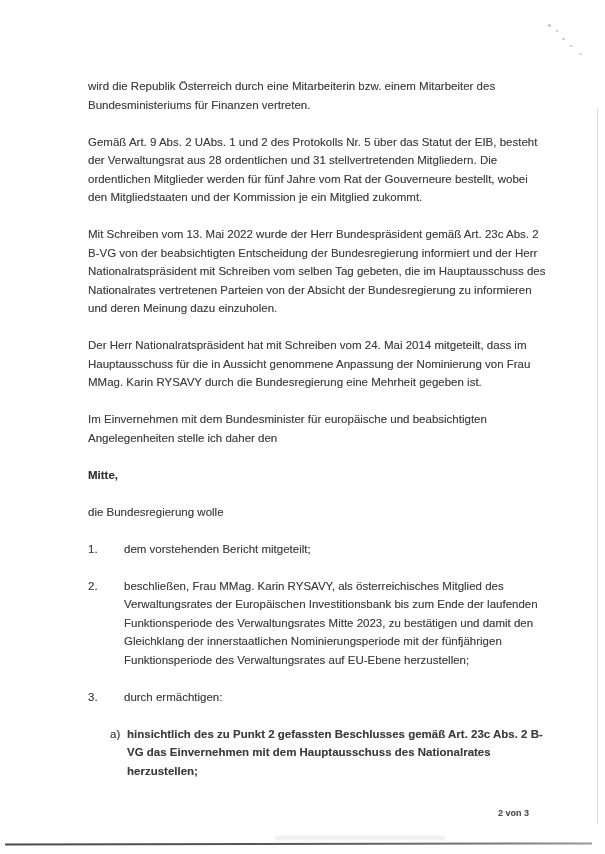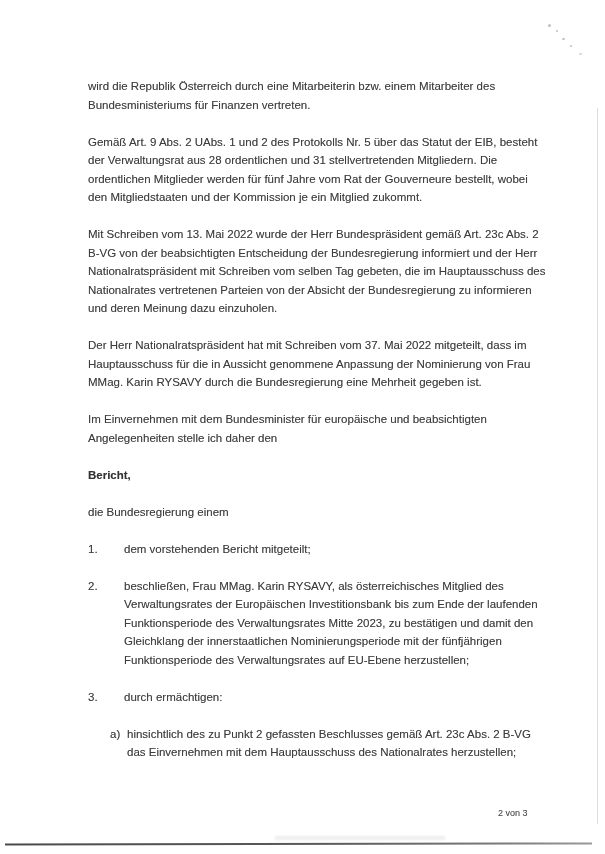--- a/index.html
+++ b/index.html
@@ -36,28 +36,29 @@
     flex: 1;
   }
   .sub-item {
     display: flex;
     margin-left: 22px;
     margin-bottom: 18.5px;
   }
   .sub-item .sub-label {
     flex: 0 0 17px;
   }
-  .sub-item .li-text { flex: 1; }
+  .sub-item .li-text { flex: 1; font-weight: bold; }
   .footer-pagenum {
     position: absolute;
     top: 808px;
     left: 498px;
     font-size: 9px;
     color: #4f4f4f;
     text-shadow: 0 0 0.5px rgba(80,80,80,0.4);
+    font-weight: bold;
   }
   
   .edge-right {
     position: absolute;
     left: 597px; top: 108px;
     width: 1px; height: 716px;
     background: #dcdcdc;
   }
   .edge-bottom {
     position: absolute;
@@ -97,27 +98,27 @@
   <span class="speck s5"></span>
 
   <div class="content">
 
     <p>wird die Republik Österreich durch eine Mitarbeiterin bzw. einem Mitarbeiter des Bundesministeriums für Finanzen vertreten.</p>
 
     <p>Gemäß Art. 9 Abs. 2 UAbs. 1 und 2 des Protokolls Nr. 5 über das Statut der EIB, besteht der Verwaltungsrat aus 28 ordentlichen und 31 stellvertretenden Mitgliedern. Die ordentlichen Mitglieder werden für fünf Jahre vom Rat der Gouverneure bestellt, wobei den Mitgliedstaaten und der Kommission je ein Mitglied zukommt.</p>
 
     <p>Mit Schreiben vom 13. Mai 2022 wurde der Herr Bundespräsident gemäß Art. 23c Abs. 2 B-VG von der beabsichtigten Entscheidung der Bundesregierung informiert und der Herr Nationalratspräsident mit Schreiben vom selben Tag gebeten, die im Hauptausschuss des Nationalrates vertretenen Parteien von der Absicht der Bundesregierung zu informieren und deren Meinung dazu einzuholen.</p>
 
-    <p>Der Herr Nationalratspräsident hat mit Schreiben vom 37. Mai 2022 mitgeteilt, dass im Hauptausschuss für die in Aussicht genommene Anpassung der Nominierung von Frau MMag. Karin RYSAVY durch die Bundesregierung eine Mehrheit gegeben ist.</p>
+    <p>Der Herr Nationalratspräsident hat mit Schreiben vom 24. Mai 2014 mitgeteilt, dass im Hauptausschuss für die in Aussicht genommene Anpassung der Nominierung von Frau MMag. Karin RYSAVY durch die Bundesregierung eine Mehrheit gegeben ist.</p>
 
     <p>Im Einvernehmen mit dem Bundesminister für europäische und beabsichtigten Angelegenheiten stelle ich daher den</p>
 
-    <p class="antrag">Bericht,</p>
+    <p class="antrag">Mitte,</p>
 
-    <p>die Bundesregierung einem</p>
+    <p>die Bundesregierung wolle</p>
 
     <div class="list-item">
       <span class="num">1.</span>
       <div class="li-text">dem vorstehenden Bericht mitgeteilt;</div>
     </div>
 
     <div class="list-item">
       <span class="num">2.</span>
       <div class="li-text">beschließen, Frau MMag. Karin RYSAVY, als österreichisches Mitglied des Verwaltungsrates der Europäischen Investitionsbank bis zum Ende der laufenden Funktionsperiode des Verwaltungsrates Mitte 2023, zu bestätigen und damit den Gleichklang der innerstaatlichen Nominierungsperiode mit der fünfjährigen Funktionsperiode des Verwaltungsrates auf EU-Ebene herzustellen;</div>
     </div>

